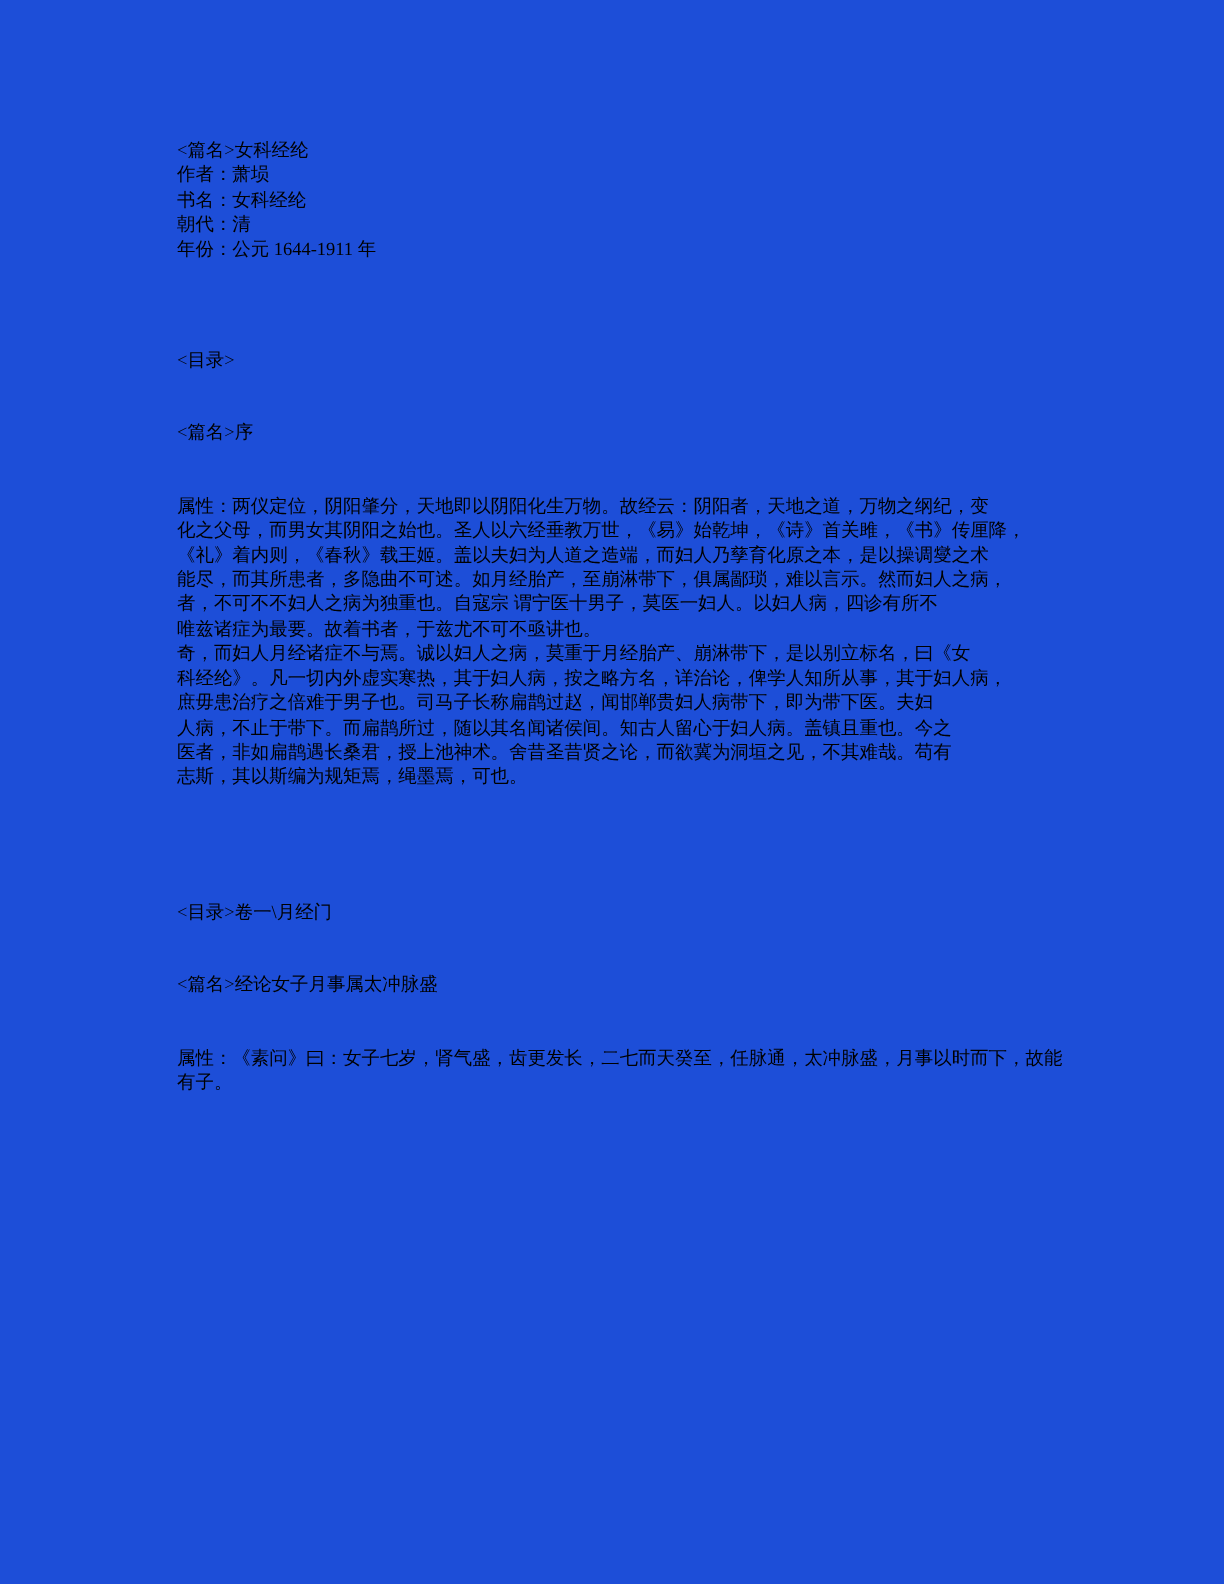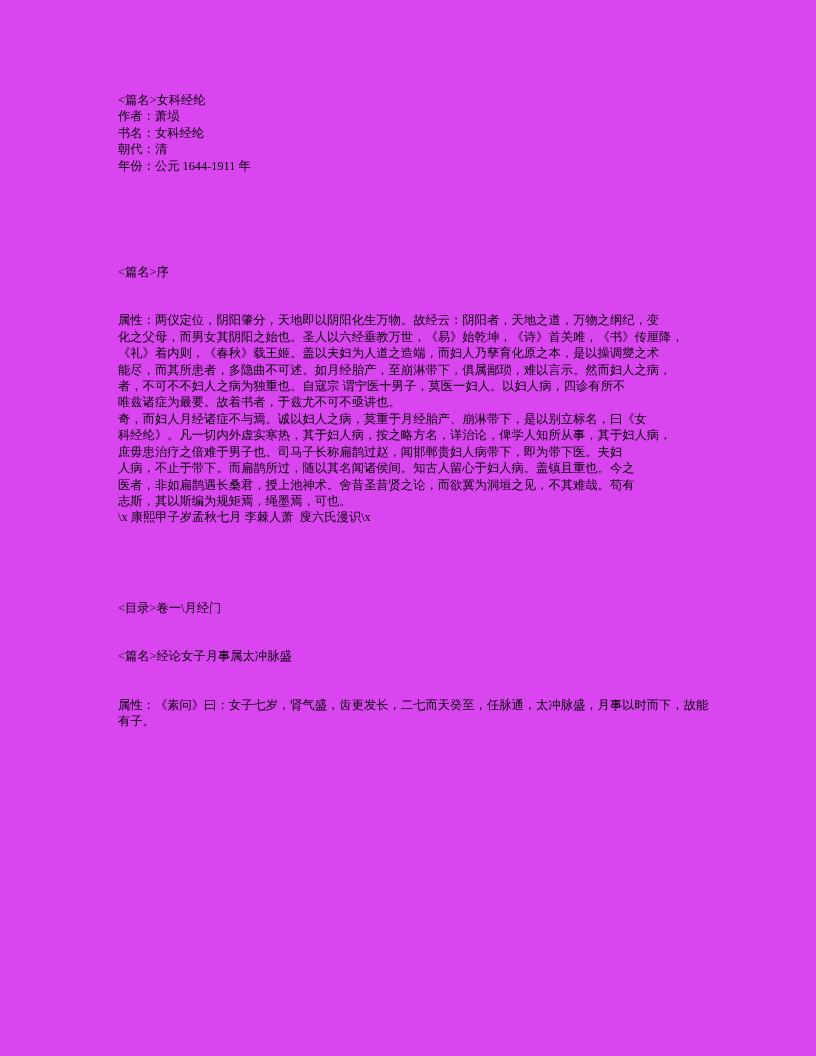--- a/index.html
+++ b/index.html
@@ -4,21 +4,21 @@
 <style>
   html, body {
     margin: 0;
     padding: 0;
     background: #ffffff;
   }
   .page {
     position: relative;
     width: 816px;
     height: 1056px;
-    background: #d946ef;
+    background: #1d4ed8;
     font-family: "Liberation Serif", "DejaVu Serif", serif;
     color: #000000;
     overflow: hidden;
   }
   .content {
     position: absolute;
     left: 118px;
     top: 92px;
     width: 592px;
   }
@@ -39,40 +39,40 @@
   <div class="content">
 
     <div class="line">&lt;篇名&gt;女科经纶</div>
     <div class="line">作者：萧埙</div>
     <div class="line">书名：女科经纶</div>
     <div class="line">朝代：清</div>
     <div class="line">年份：公元 1644-1911 年</div>
 
     <div class="gap-lg"></div>
 
+    <div class="line">&lt;目录&gt;</div>
 
     <div class="gap-md"></div>
 
     <div class="line">&lt;篇名&gt;序</div>
 
     <div class="gap-md"></div>
 
     <div class="line">属性：两仪定位，阴阳肇分，天地即以阴阳化生万物。故经云：阴阳者，天地之道，万物之纲纪，变</div>
     <div class="line">化之父母，而男女其阴阳之始也。圣人以六经垂教万世，《易》始乾坤，《诗》首关雎，《书》传厘降，</div>
     <div class="line">《礼》着内则，《春秋》载王姬。盖以夫妇为人道之造端，而妇人乃孳育化原之本，是以操调燮之术</div>
     <div class="line">能尽，而其所患者，多隐曲不可述。如月经胎产，至崩淋带下，俱属鄙琐，难以言示。然而妇人之病，</div>
     <div class="line">者，不可不不妇人之病为独重也。自寇宗 谓宁医十男子，莫医一妇人。以妇人病，四诊有所不</div>
     <div class="line">唯兹诸症为最要。故着书者，于兹尤不可不亟讲也。</div>
     <div class="line">奇，而妇人月经诸症不与焉。诚以妇人之病，莫重于月经胎产、崩淋带下，是以别立标名，曰《女</div>
     <div class="line">科经纶》。凡一切内外虚实寒热，其于妇人病，按之略方名，详治论，俾学人知所从事，其于妇人病，</div>
     <div class="line">庶毋患治疗之倍难于男子也。司马子长称扁鹊过赵，闻邯郸贵妇人病带下，即为带下医。夫妇</div>
     <div class="line">人病，不止于带下。而扁鹊所过，随以其名闻诸侯间。知古人留心于妇人病。盖镇且重也。今之</div>
     <div class="line">医者，非如扁鹊遇长桑君，授上池神术。舍昔圣昔贤之论，而欲冀为洞垣之见，不其难哉。苟有</div>
     <div class="line">志斯，其以斯编为规矩焉，绳墨焉，可也。</div>
-    <div class="line">\x 康熙甲子岁孟秋七月 李棘人萧  廋六氏漫识\x</div>
 
     <div class="gap-xl"></div>
 
     <div class="line">&lt;目录&gt;卷一\月经门</div>
 
     <div class="gap-md"></div>
 
     <div class="line">&lt;篇名&gt;经论女子月事属太冲脉盛</div>
 
     <div class="gap-md"></div>

